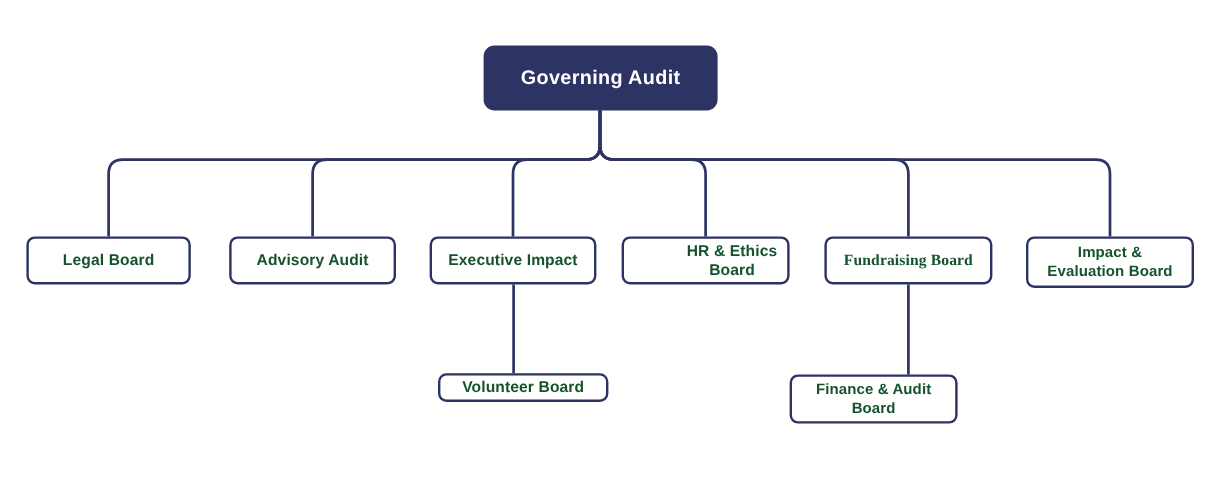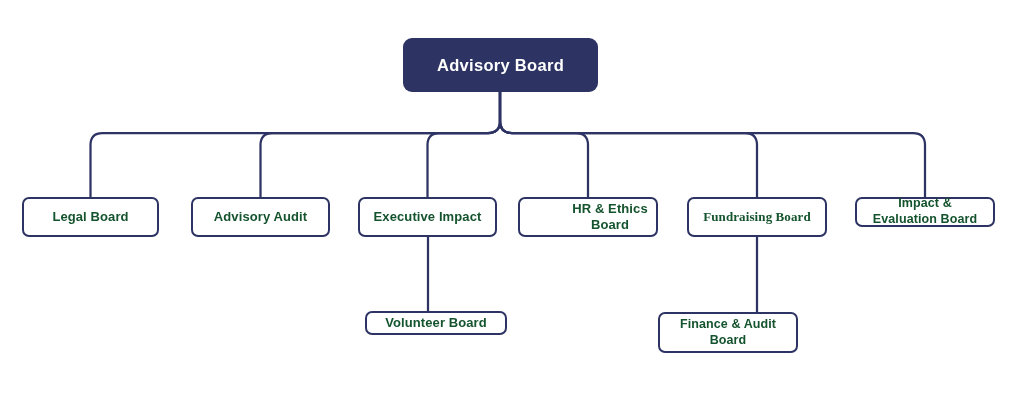--- a/index.html
+++ b/index.html
@@ -47,42 +47,42 @@
   }
   .wrap2 .lbl { max-width: 112px; font-size: 12.5px; }
 
   
   .n-root        { left: 403px; top: 38px;  width: 195px; height: 54px; }
   .n-legal       { left: 22px;  top: 197px; width: 137px; height: 40px; }
   .n-advisory    { left: 191px; top: 197px; width: 139px; height: 40px; }
   .n-executive   { left: 358px; top: 197px; width: 139px; height: 40px; }
   .n-hr          { left: 518px; top: 197px; width: 140px; height: 40px; padding-left: 44px; }
   .n-fundraising { left: 687px; top: 197px; width: 140px; height: 40px; font-family: Liberation Serif, serif; }
-  .n-impact      { left: 855px; top: 197px; width: 140px; height: 30px; }
+  .n-impact      { left: 855px; top: 197px; width: 140px; height: 43px; }
   .n-volunteer   { left: 365px; top: 311px; width: 142px; height: 24px; }
   .n-finance     { left: 658px; top: 312px; width: 140px; height: 41px; }
 </style>
 </head>
 <body>
 
 <div class="canvas">
 
   <svg class="connectors" width="1024" height="406" viewBox="0 0 1024 406" fill="none" stroke="#2d3363" stroke-width="2.25">
     <path d="M 500 92 V 121 Q 500 133 488 133 H 102.5 Q 90.5 133 90.5 145 V 197"></path>
     <path d="M 500 92 V 121 Q 500 133 488 133 H 272.5 Q 260.5 133 260.5 145 V 197"></path>
     <path d="M 500 92 V 121 Q 500 133 488 133 H 439.5 Q 427.5 133 427.5 145 V 197"></path>
     <path d="M 500 92 V 121 Q 500 133 512 133 H 576 Q 588 133 588 145 V 197"></path>
     <path d="M 500 92 V 121 Q 500 133 512 133 H 745 Q 757 133 757 145 V 197"></path>
     <path d="M 500 92 V 121 Q 500 133 512 133 H 913 Q 925 133 925 145 V 197"></path>
     <path d="M 428 237 V 311"></path>
     <path d="M 757 237 V 312"></path>
   </svg>
 
   <div class="node root n-root">
-    <span class="lbl">Advisory Board</span>
+    <span class="lbl">Governing Audit</span>
   </div>
 
   <div class="node n-legal">
     <span class="lbl">Legal Board</span>
   </div>
 
   <div class="node n-advisory">
     <span class="lbl">Advisory Audit</span>
   </div>
 

